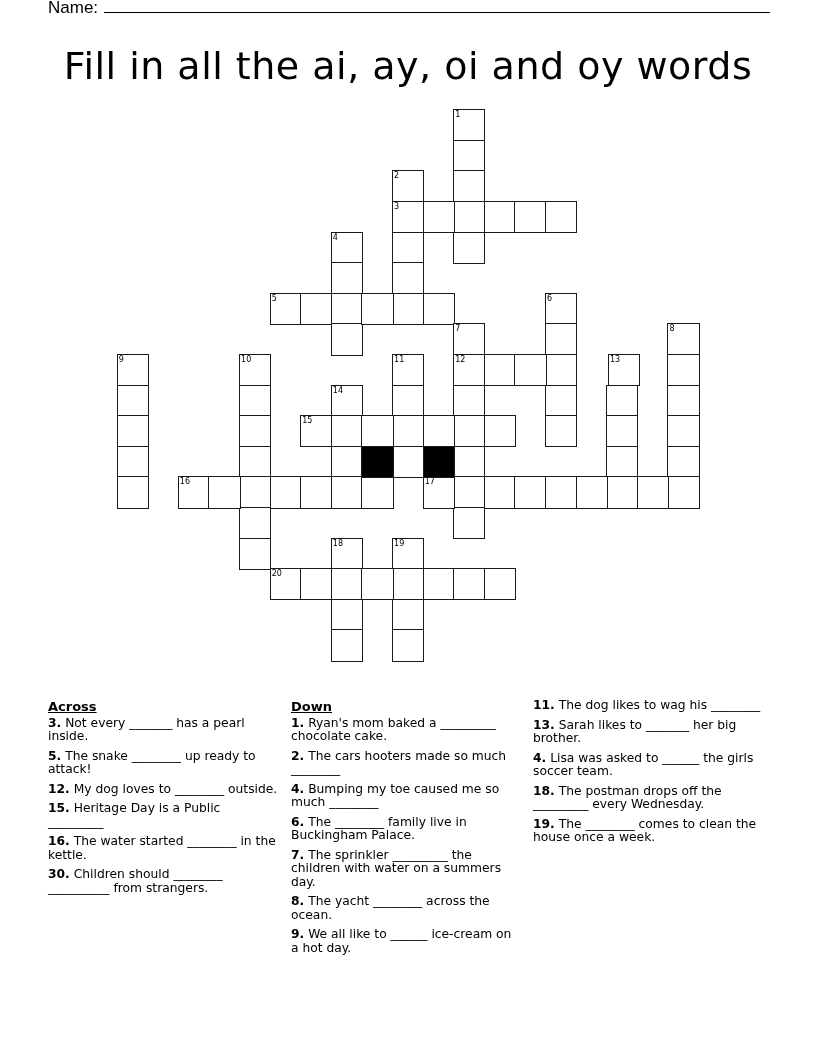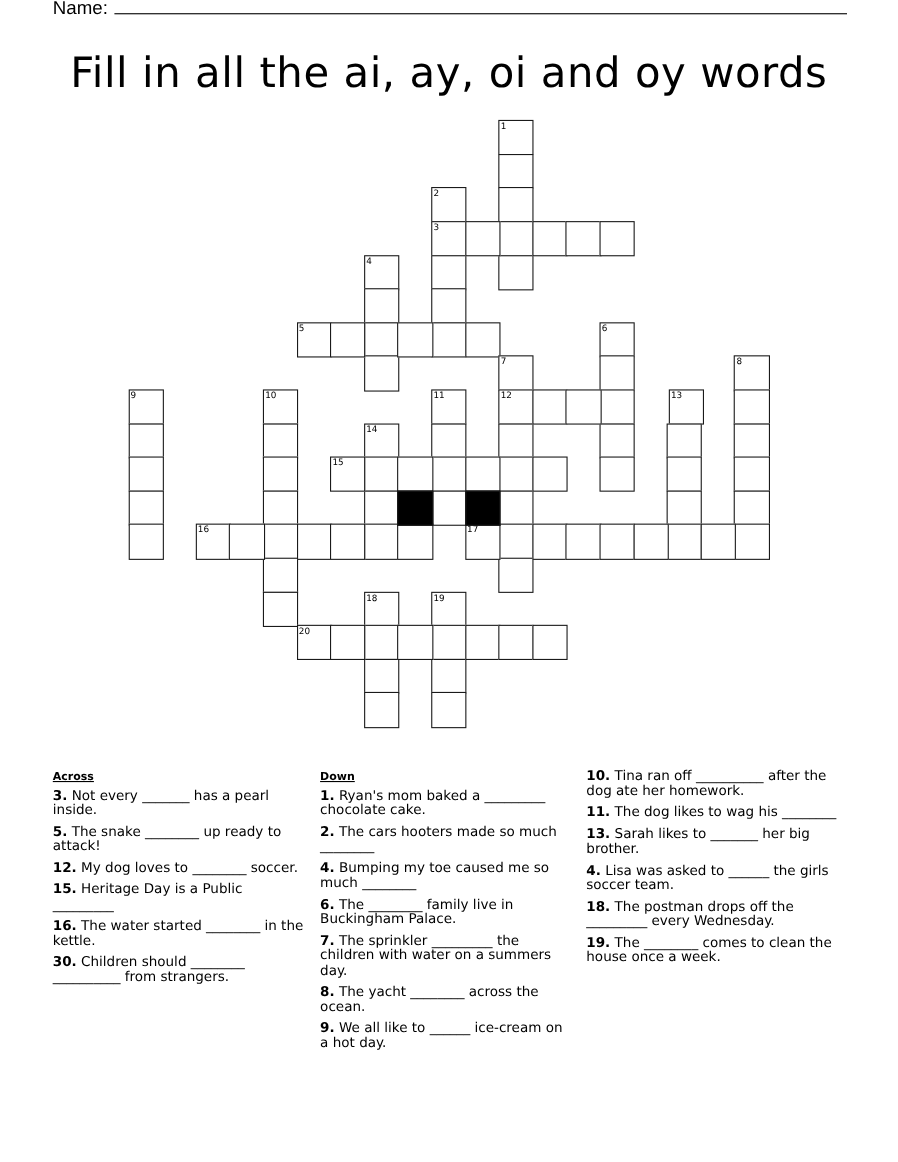--- a/index.html
+++ b/index.html
@@ -8,21 +8,21 @@
   .name-line { display: inline-block; width: 666px; border-bottom: 1px solid #000; height: 15px; vertical-align: baseline; margin-left: 6px; }
   .title { position: absolute; left: 0; top: 40px; width: 816px; text-align: center; font-family: "DejaVu Sans", sans-serif; font-size: 38px; line-height: 52px; letter-spacing: 0.5px; }
   .grid { position: absolute; left: 0; top: 0; width: 816px; height: 680px; }
   .cell { position: absolute; box-sizing: border-box; border: 1.5px solid #1a1a1a; background: #fff; width: 32.1px; height: 32.1px; }
   .cell.black { background: #000; }
   .cell .num { position: absolute; left: 1px; top: 0px; font-family: "DejaVu Sans", sans-serif; font-size: 8px; line-height: 10px; color: #000; }
   .clues { position: absolute; top: 700px; font-family: "DejaVu Sans", sans-serif; font-size: 12.3px; line-height: 13.5px; }
   .col1 { left: 48px; width: 230px; }
   .col2 { left: 291px; width: 225px; }
   .col3 { left: 533px; width: 235px; top: 699px; }
-  .clue-head { font-weight: bold; text-decoration: underline; margin-bottom: 3px; font-size: 10px; }
+  .clue-head { font-weight: bold; text-decoration: underline; margin-bottom: 3px; font-size: 13px; }
   .clue { margin-bottom: 6px; }
   .clue .n { font-weight: bold; }
 </style>
 </head>
 <body>
 
 <div class="name-row">
   <span>Name:</span><span class="name-line"></span>
 </div>
 
@@ -167,21 +167,21 @@
     <div class="cell" style="left: 483.85px; top: 568.25px;"></div>
     <div class="cell black" style="left: 361.45px; top: 445.85px;"></div>
     <div class="cell black" style="left: 422.65px; top: 445.85px;"></div>
   </div>
 
 <div class="clues col1">
   <div class="clue-head">Across</div>
   <div id="across-list">
       <div class="clue"><span class="n">3.</span><span> Not every _______ has a pearl inside.</span></div>
       <div class="clue"><span class="n">5.</span><span> The snake ________ up ready to attack!</span></div>
-      <div class="clue"><span class="n">12.</span><span> My dog loves to ________ soccer.</span></div>
+      <div class="clue"><span class="n">12.</span><span> My dog loves to ________ outside.</span></div>
       <div class="clue"><span class="n">15.</span><span> Heritage Day is a Public _________</span></div>
       <div class="clue"><span class="n">16.</span><span> The water started ________ in the kettle.</span></div>
       <div class="clue"><span class="n">30.</span><span> Children should ________ __________ from strangers.</span></div>
     </div>
 </div>
 
 <div class="clues col2">
   <div class="clue-head">Down</div>
   <div id="down-list-1">
       <div class="clue"><span class="n">1.</span><span> Ryan's mom baked a _________ chocolate cake.</span></div>
@@ -189,20 +189,19 @@
       <div class="clue"><span class="n">4.</span><span> Bumping my toe caused me so much ________</span></div>
       <div class="clue"><span class="n">6.</span><span> The ________ family live in Buckingham Palace.</span></div>
       <div class="clue"><span class="n">7.</span><span> The sprinkler _________ the children with water on a summers day.</span></div>
       <div class="clue"><span class="n">8.</span><span> The yacht ________ across the ocean.</span></div>
       <div class="clue"><span class="n">9.</span><span> We all like to ______ ice-cream on a hot day.</span></div>
     </div>
 </div>
 
 <div class="clues col3">
   <div id="down-list-2">
-      <div class="clue"><span class="n">10.</span><span> Tina ran off __________ after the dog ate her homework.</span></div>
       <div class="clue"><span class="n">11.</span><span> The dog likes to wag his ________</span></div>
       <div class="clue"><span class="n">13.</span><span> Sarah likes to _______ her big brother.</span></div>
       <div class="clue"><span class="n">4.</span><span> Lisa was asked to ______ the girls soccer team.</span></div>
       <div class="clue"><span class="n">18.</span><span> The postman drops off the _________ every Wednesday.</span></div>
       <div class="clue"><span class="n">19.</span><span> The ________ comes to clean the house once a week.</span></div>
     </div>
 </div>
 
 </body></html>

